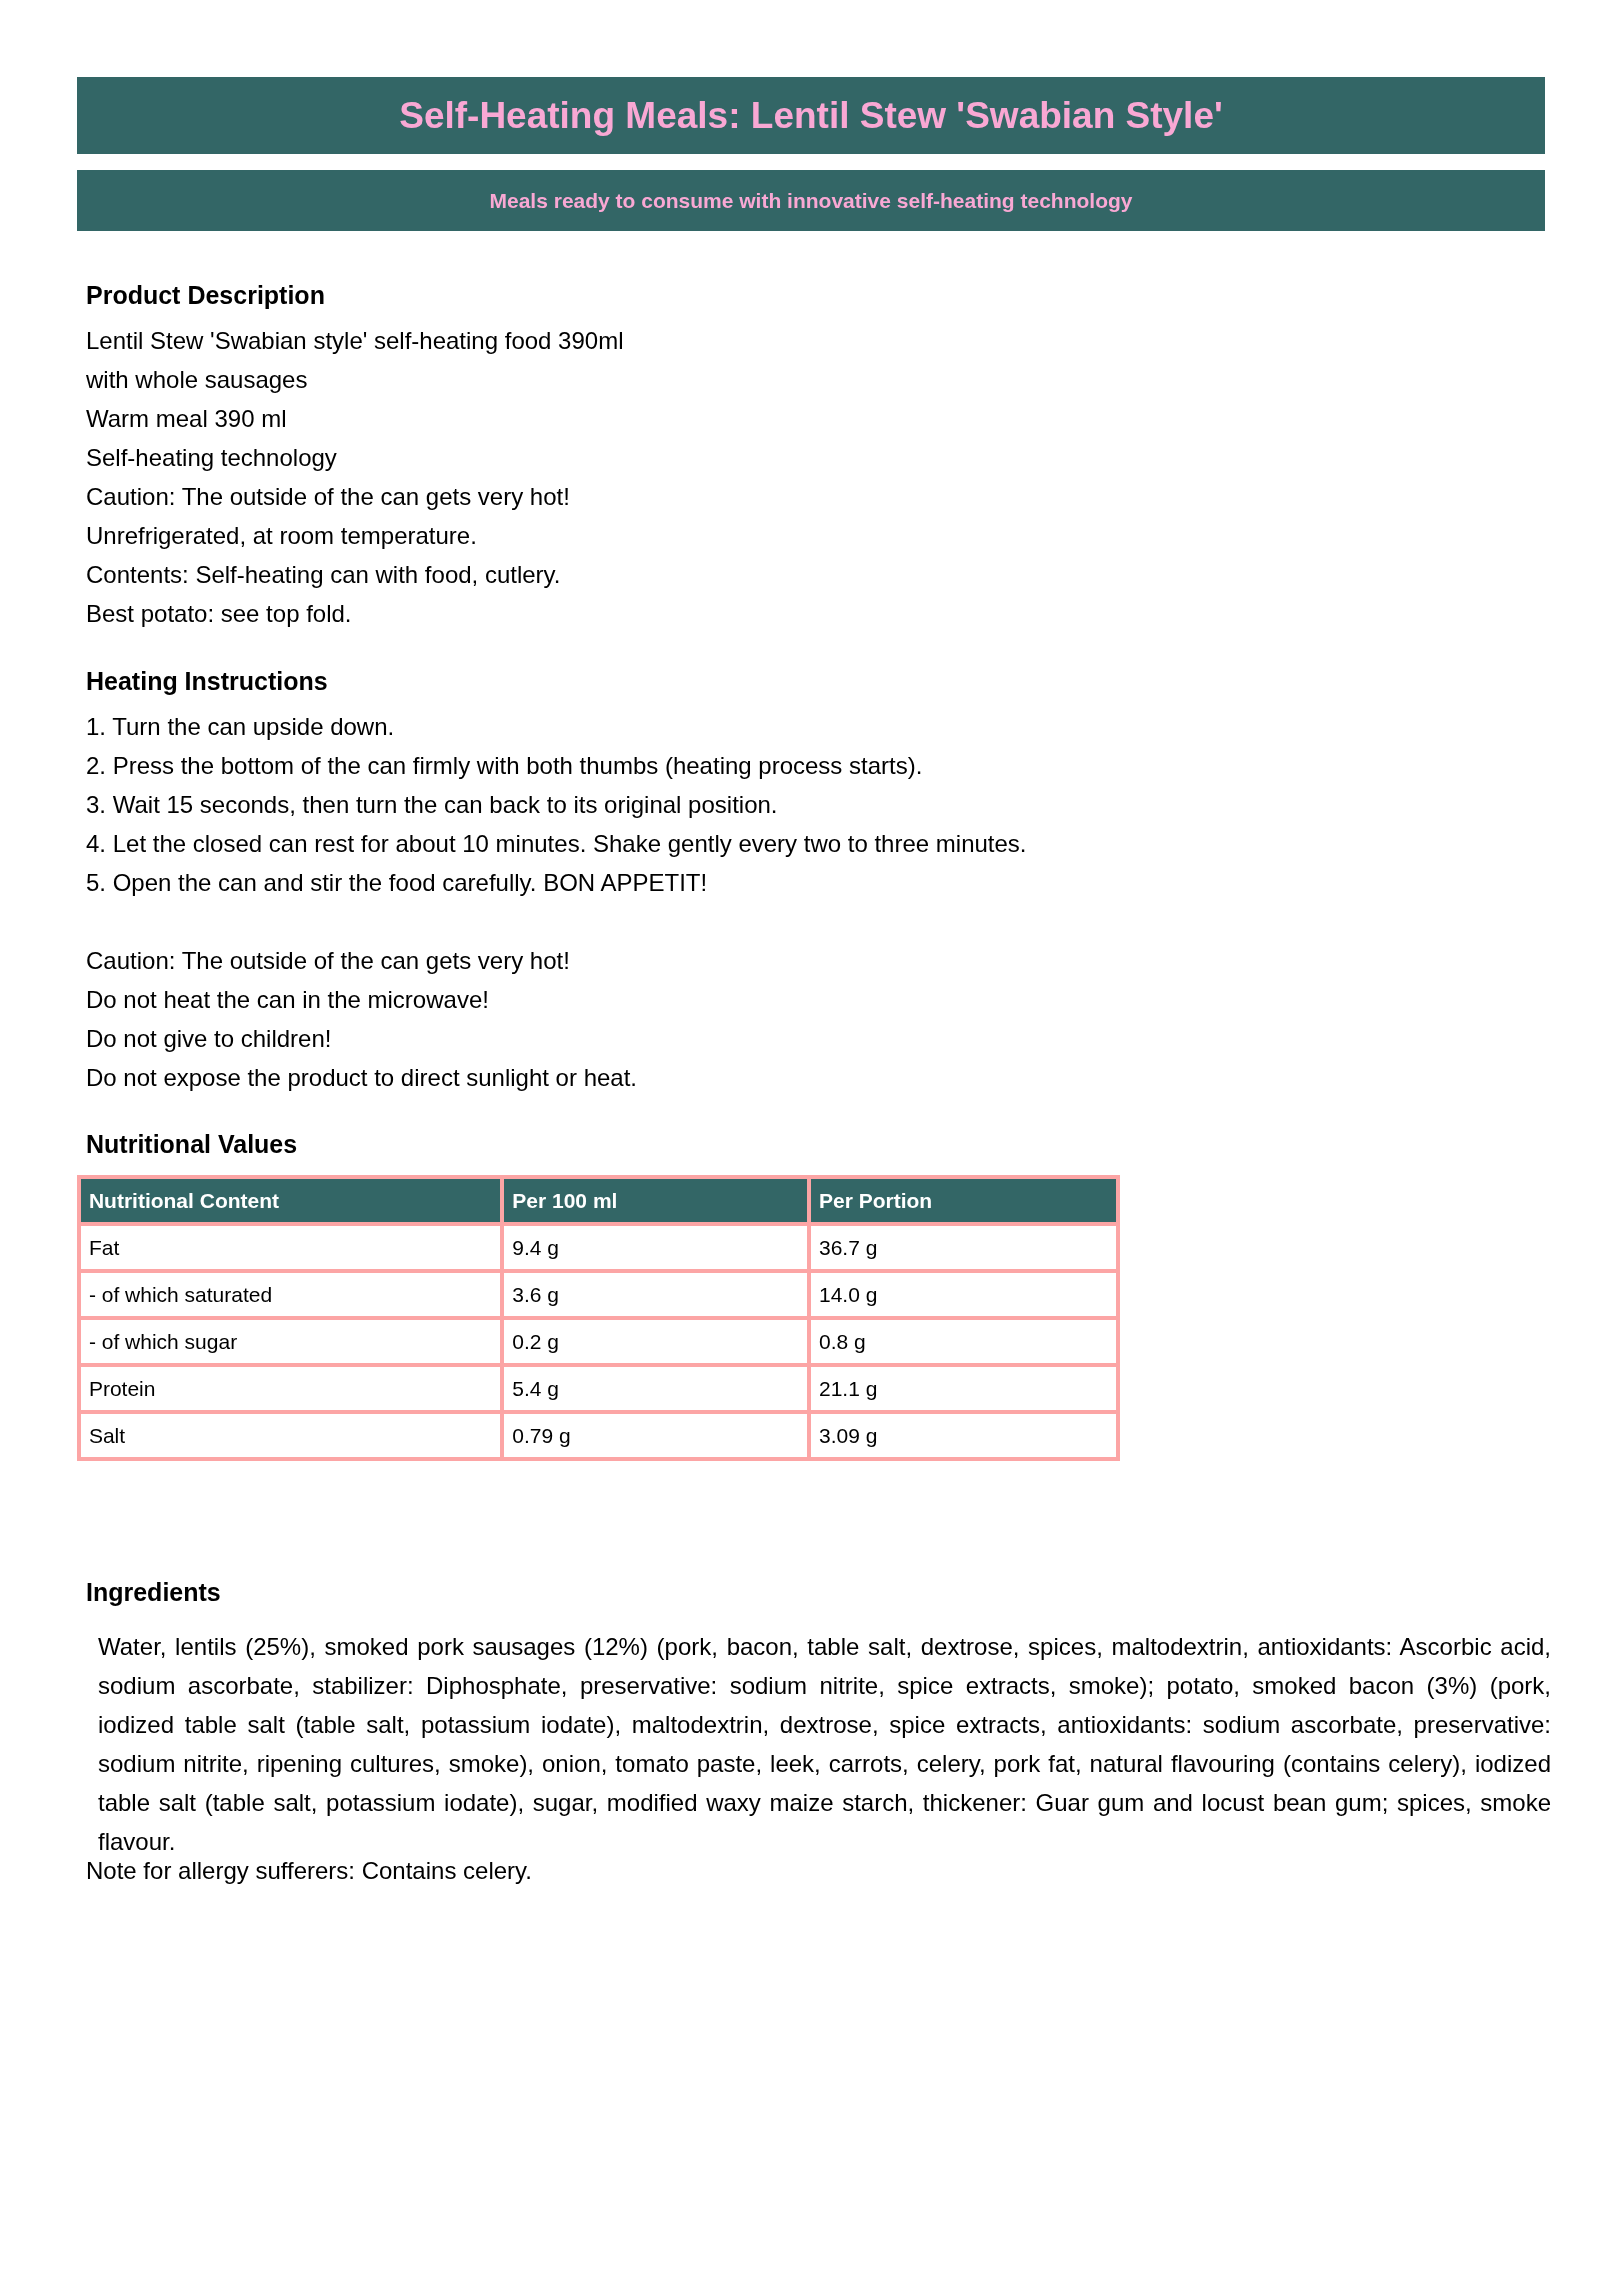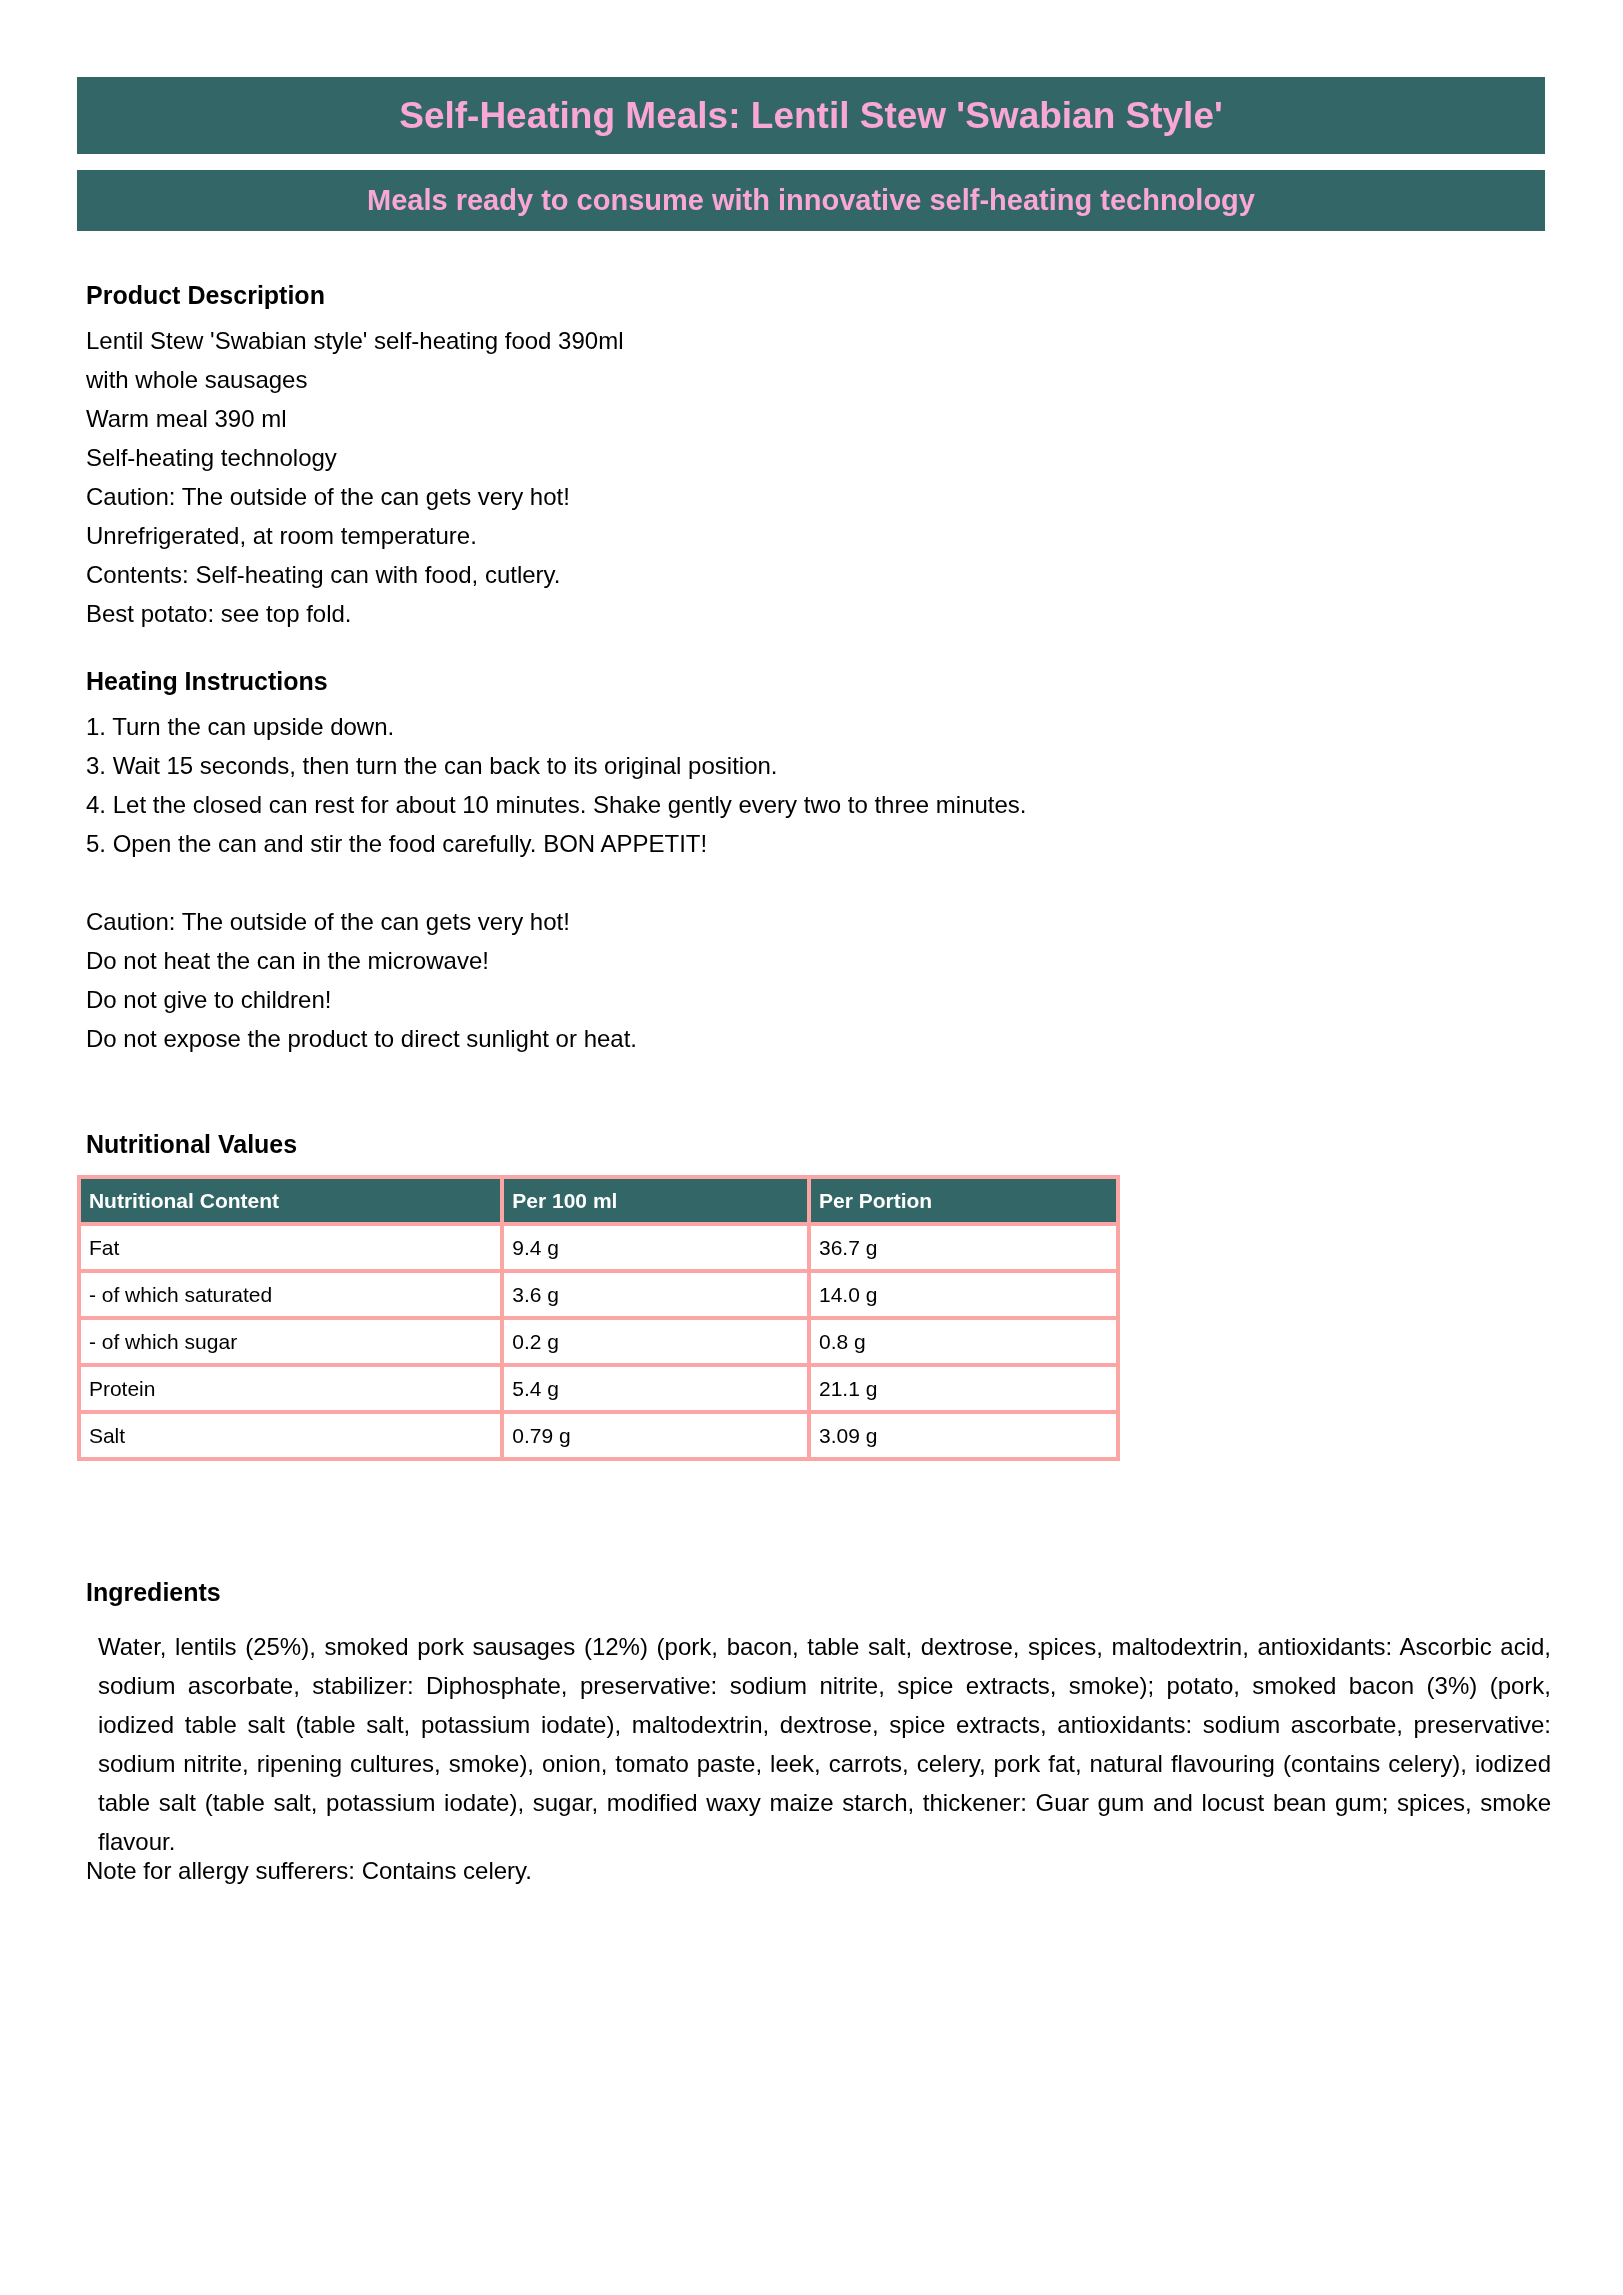--- a/index.html
+++ b/index.html
@@ -28,21 +28,21 @@
     justify-content: center;
   }
   .band.title {
     top: 77px;
     height: 77px;
     font-size: 37px;
   }
   .band.subtitle {
     top: 170px;
     height: 61px;
-    font-size: 29px;
+    font-size: 21px;
   }
   .content {
     position: absolute;
     left: 86px;
     width: 1453px;
     top: 0;
   }
   .section-heading {
     position: absolute;
     left: 0;
@@ -130,20 +130,21 @@
     <li>Self-heating technology</li>
     <li>Caution: The outside of the can gets very hot!</li>
     <li>Unrefrigerated, at room temperature.</li>
     <li>Contents: Self-heating can with food, cutlery.</li>
     <li>Best potato: see top fold.</li>
   </ul>
 
   <h2 class="section-heading" style="top:667px;">Heating Instructions</h2>
   <ul class="lines" style="top:707px;">
     <li>1. Turn the can upside down.</li>
+    <li>2. Press the bottom of the can firmly with both thumbs (heating process starts).</li>
     <li>3. Wait 15 seconds, then turn the can back to its original position.</li>
     <li>4. Let the closed can rest for about 10 minutes. Shake gently every two to three minutes.</li>
     <li>5. Open the can and stir the food carefully. BON APPETIT!</li>
     <li class="blank"></li>
     <li>Caution: The outside of the can gets very hot!</li>
     <li>Do not heat the can in the microwave!</li>
     <li>Do not give to children!</li>
     <li>Do not expose the product to direct sunlight or heat.</li>
   </ul>
 

